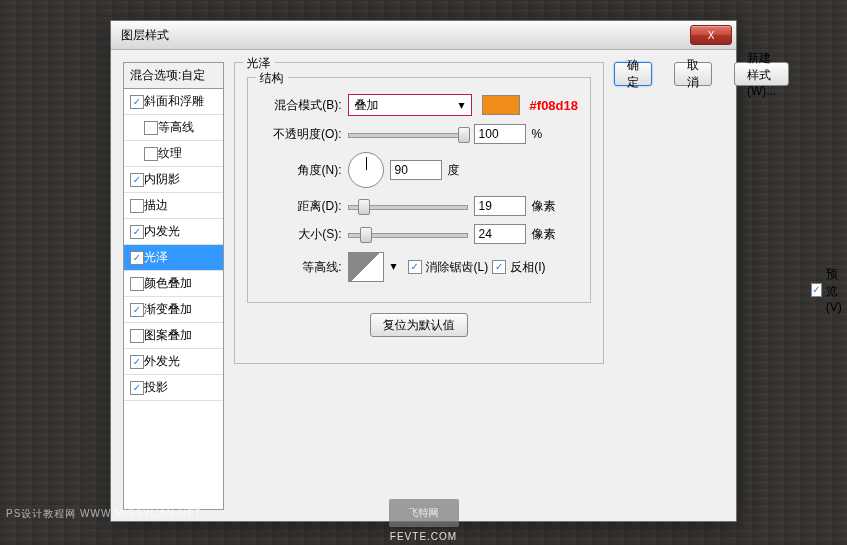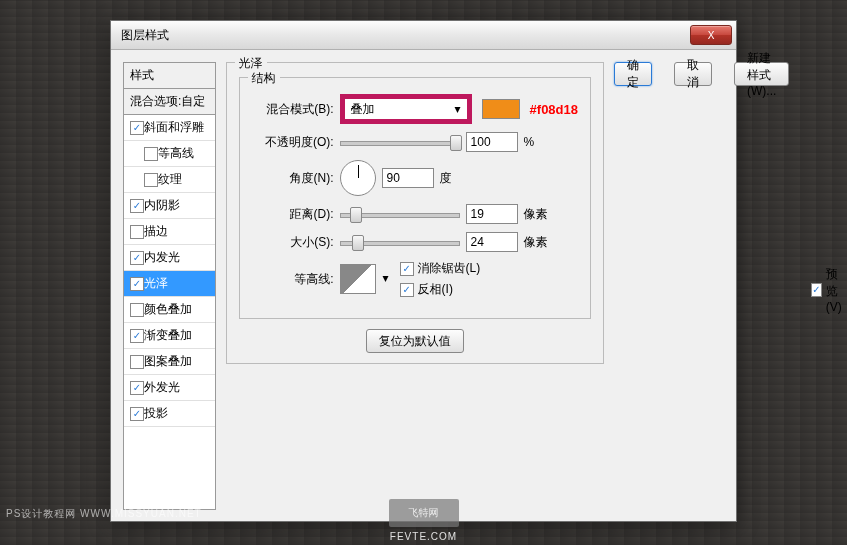--- a/index.html
+++ b/index.html
@@ -15,21 +15,21 @@
 .style-list .row.sel{background:#3399ff;color:#fff}
 .style-list .row.indent{padding-left:20px}
 .cb{width:12px;height:12px;border:1px solid #888;background:#fff;display:inline-flex;align-items:center;justify-content:center;font-size:10px;color:#2a7ad6;line-height:1}
 .cb.ck::before{content:"✓"}
 .center{flex:1}
 .fieldset{border:1px solid #bbb;padding:8px 12px 12px;position:relative;margin-bottom:10px}
 .fieldset>.legend{position:absolute;top:-8px;left:8px;background:#f0f0f0;padding:0 4px;font-size:12px}
 .outer-fs{height:280px}
 .fr{display:flex;align-items:center;margin:8px 0;gap:6px}
 .fr .lbl{width:82px;text-align:right}
-.select{width:110px;height:20px;border:5px solid #be185d;background:#fff;display:flex;align-items:center;padding:0 6px;position:relative}
+.select{width:110px;height:20px;border:1px solid #be185d;background:#fff;display:flex;align-items:center;padding:0 6px;position:relative}
 .select::after{content:"▾";position:absolute;right:6px}
 .swatch{width:36px;height:18px;border:1px solid #888;background:#f08d18;margin-left:4px}
 .hex{color:#ff0000;font-weight:bold;margin-left:4px;font-size:13px}
 .slider{width:120px;height:14px;position:relative}
 .slider .track{position:absolute;top:6px;left:0;right:0;height:3px;background:#ccc;border:1px solid #999}
 .slider .thumb{position:absolute;top:0;width:10px;height:14px;background:linear-gradient(180deg,#f8f8f8,#d0d0d0);border:1px solid #888;border-radius:2px}
 .num-input{width:42px;height:18px;border:1px solid #888;background:#fff;padding:0 4px;display:flex;align-items:center}
 .angle-dial{width:34px;height:34px;border:1px solid #888;border-radius:50%;background:#fff;position:relative}
 .angle-dial::after{content:"";position:absolute;left:50%;top:4px;width:1px;height:13px;background:#000}
 .contour{width:34px;height:28px;border:1px solid #888;background:linear-gradient(135deg,#888 0%,#888 49%,#fff 50%);position:relative}
@@ -52,21 +52,20 @@
 <div class="dialog">
   <div class="titlebar">
     <span class="title">图层样式</span>
     <div class="close-btn">
       <span>X</span>
     </div>
   </div>
   <div class="dlg-body">
 
     <div class="style-list">
-      <div class="hdr">样式</div>
       <div class="hdr">混合选项:自定</div>
       <div id="style-items">
           <div class="row">
             <span class="cb ck"></span>
             <span>斜面和浮雕</span>
           </div>
           <div class="row indent">
             <span class="cb"></span>
             <span>等高线</span>
           </div>
@@ -169,21 +168,21 @@
               </div>
             <div class="num-input">
                 <span>24</span>
               </div>
             <span>像素</span>
           </div>
 
           <div class="fr">
             <span class="lbl">等高线:</span>
             <div class="contour"></div>
-            <div style="margin-left:18px;display:flex;flex-direction:column;gap:4px">
+            <div style="margin-left:18px;display:flex;flex-direction:row;gap:4px">
               <label style="display:flex;align-items:center;gap:4px">
                 <span class="cb ck"></span>
                 <span>消除锯齿(L)</span>
               </label>
               <label style="display:flex;align-items:center;gap:4px">
                 <span class="cb ck"></span>
                 <span>反相(I)</span>
               </label>
             </div>
           </div>

